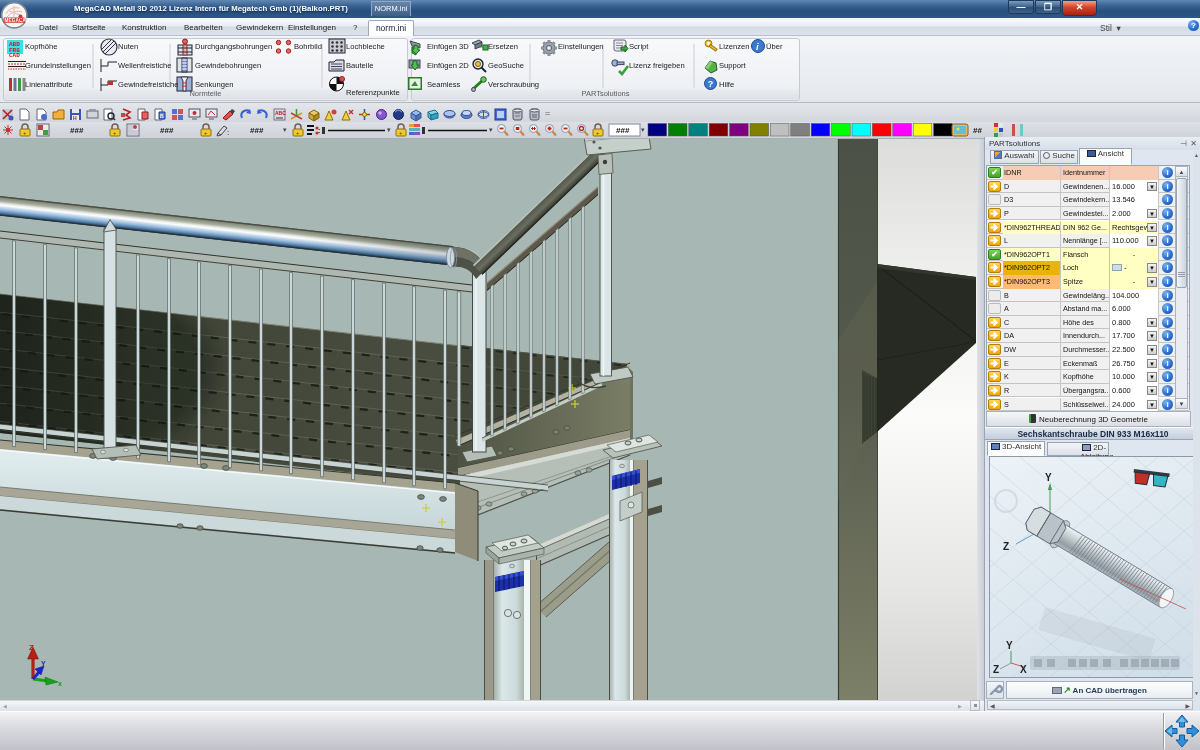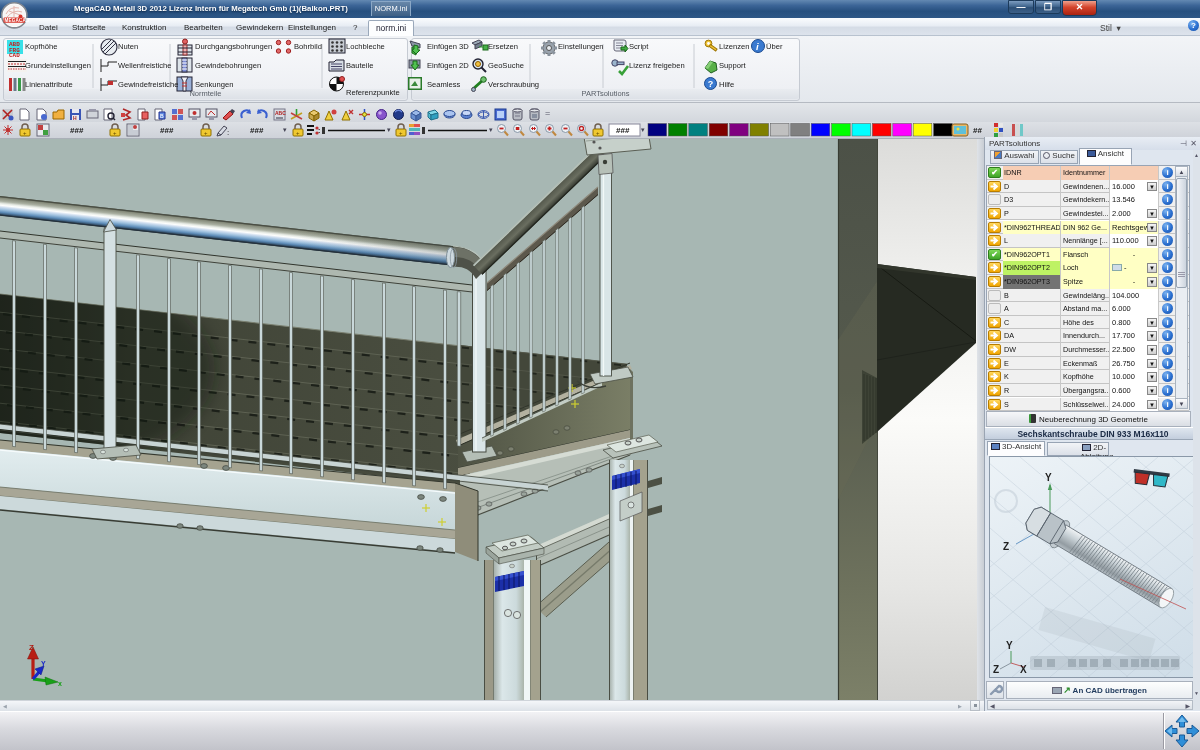--- a/index.html
+++ b/index.html
@@ -1048,32 +1048,32 @@
           <div class="tdesc" style="background:#ffffc4;">Flansch</div>
           <div class="tval" style="background:#ffffc4;text-align:center;padding-left:0;">-</div>
           <div class="tinfo">
             <div class="icircle">i</div>
           </div>
         </div>
         <div class="trow" style="top:95.3px;">
           <div class="ticon iarr"><svg width="11" height="9" viewBox="0 0 11 9">
               <path d="M1.5,4.5 L6.5,4.5 M4.5,1.5 L8,4.5 L4.5,7.5" stroke="#fff" stroke-width="1.8" fill="none"></path>
             </svg></div>
-          <div class="tname" style="background:#bef264;">*DIN962OPT2</div>
+          <div class="tname" style="background:#eab308;">*DIN962OPT2</div>
           <div class="tdesc" style="background:#ffffc4;">Loch</div>
           <div class="tval" style="background:#ffffc4;"><span style="display:inline-block;width:10px;height:7px;background:#cfdce8;border:1px solid #8aa;vertical-align:-1px;"></span> -<div class="drop">▼</div></div>
           <div class="tinfo">
             <div class="icircle">i</div>
           </div>
         </div>
         <div class="trow" style="top:109.0px;">
           <div class="ticon iarr"><svg width="11" height="9" viewBox="0 0 11 9">
               <path d="M1.5,4.5 L6.5,4.5 M4.5,1.5 L8,4.5 L4.5,7.5" stroke="#fff" stroke-width="1.8" fill="none"></path>
             </svg></div>
-          <div class="tname" style="background:#737373;">*DIN962OPT3</div>
+          <div class="tname" style="background:#fdba74;">*DIN962OPT3</div>
           <div class="tdesc" style="background:#ffffc4;">Spitze</div>
           <div class="tval" style="background:#ffffc4;text-align:center;padding-left:0;">-<div class="drop">▼</div></div>
           <div class="tinfo">
             <div class="icircle">i</div>
           </div>
         </div>
         <div class="trow" style="top:122.6px;">
           <div class="ticon" style="background:#ececec;border:1px solid #bbb;"></div>
           <div class="tname" style="">B</div>
           <div class="tdesc" style="">Gewindeläng...</div>

